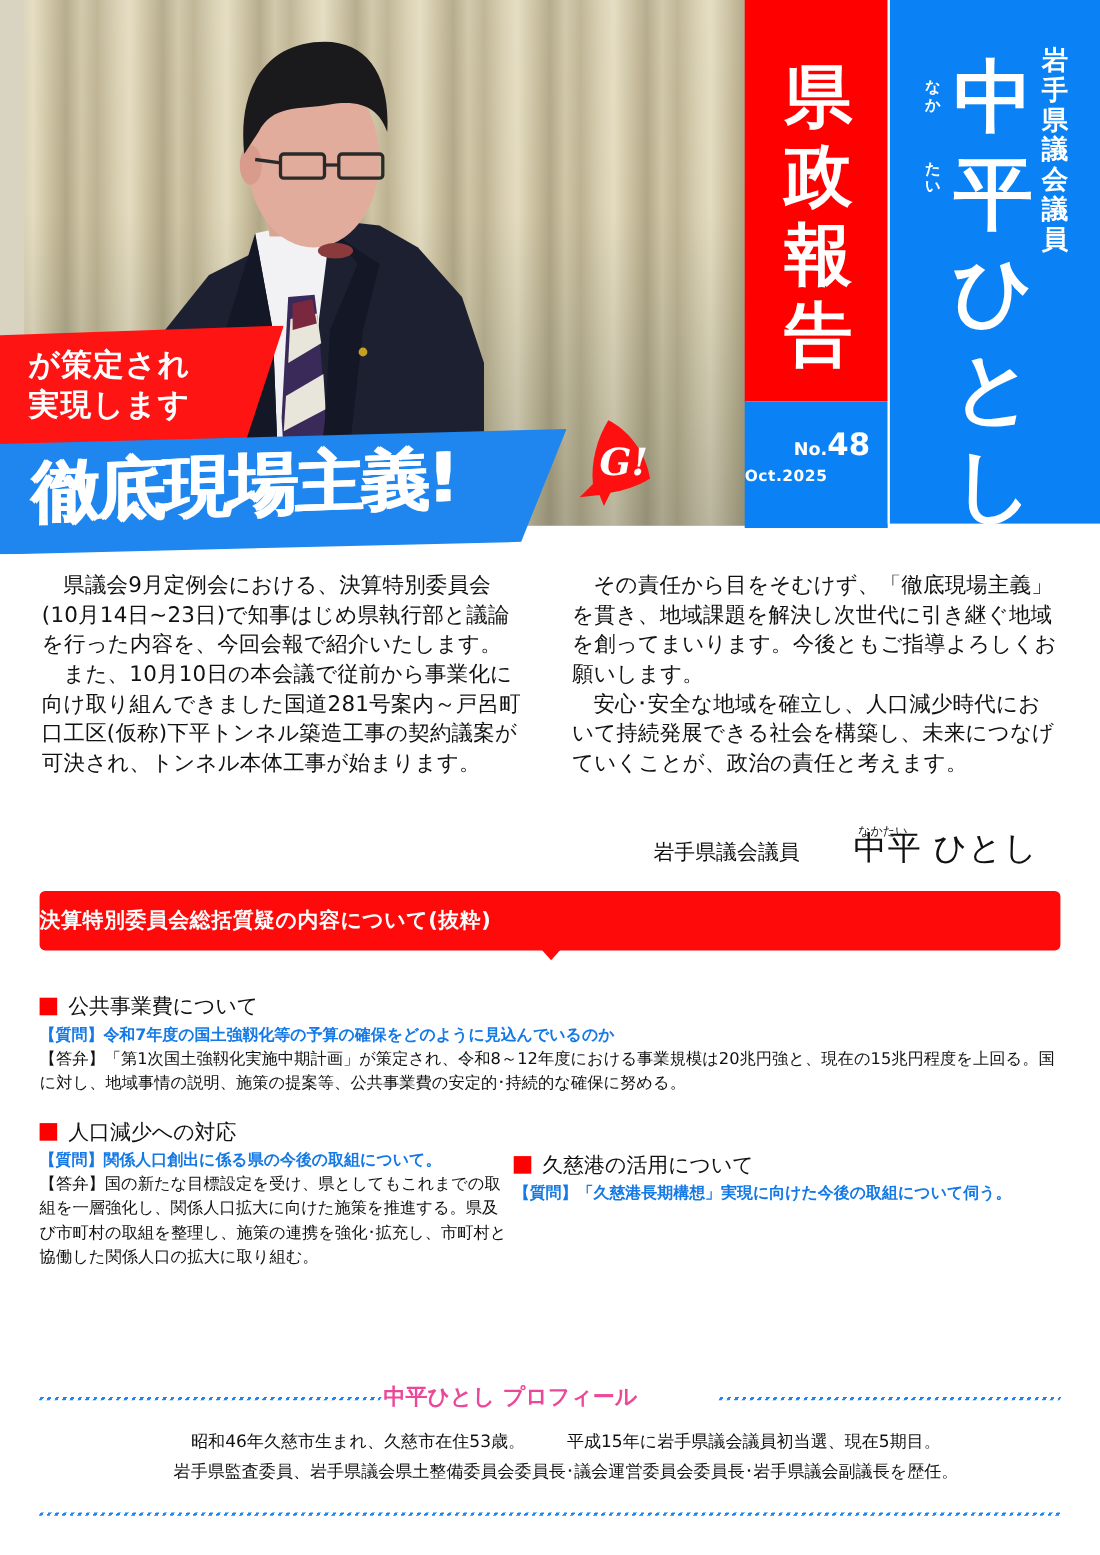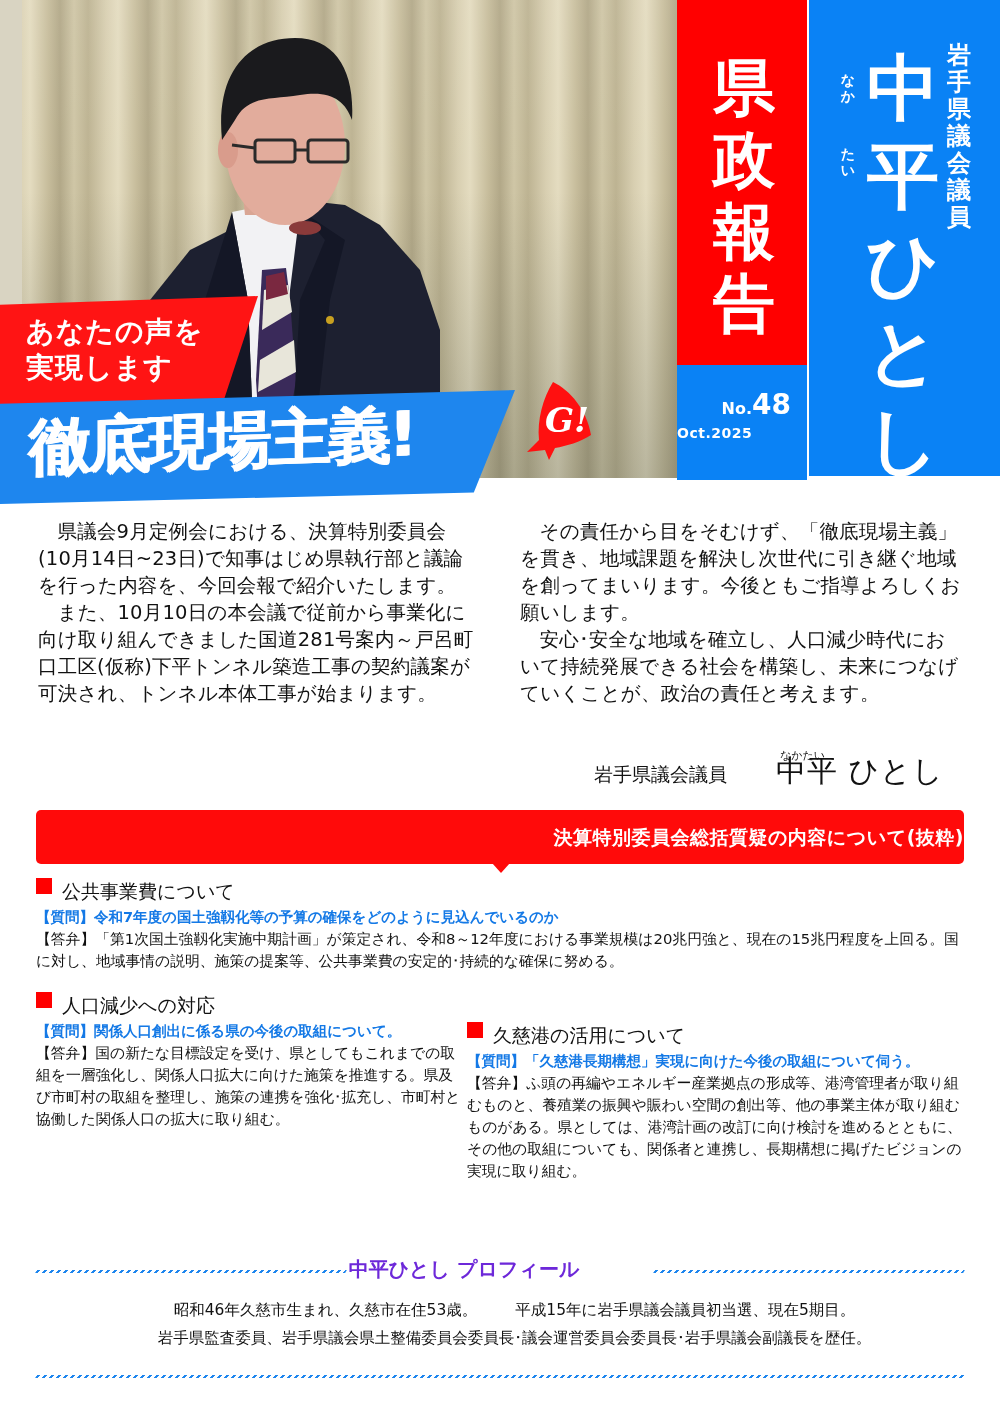--- a/index.html
+++ b/index.html
@@ -66,40 +66,40 @@
     .intro p { text-indent: 1em; }
     .intro-left { left: 38px; }
     .intro-right { left: 520px; width: 442px; }
     .signature { position: absolute; left: 594px; top: 748px; width: 370px; height: 44px; }
     .sig-title { position: absolute; left: 0; bottom: 4px; font-size: 19px; color: #111; }
     .sig-ruby { position: absolute; left: 186px; top: 0; font-size: 11px; color: #111; }
     .sig-name { position: absolute; left: 182px; bottom: 0; font-size: 30px; color: #111; letter-spacing: 1px; }
 
     
     .banner { position: absolute; left: 36px; top: 810px; width: 928px; height: 54px; background: #ff0a0a;
-      border-radius: 5px; color: #fff; font-weight: bold; font-size: 19px; text-align: right; line-height: 54px;
+      border-radius: 5px; color: #fff; font-weight: bold; font-size: 19px; text-align: left; line-height: 54px;
       letter-spacing: 0.5px; }
     .banner-tail { position: absolute; left: 492px; top: 863px; width: 0; height: 0;
       border-left: 9px solid transparent; border-right: 9px solid transparent; border-top: 10px solid #ff0a0a; }
 
     
     .qa { position: absolute; font-size: 15px; line-height: 22px; color: #111; }
-    .qa-head { display: flex; align-items: flex-start; font-size: 19px; line-height: 26px; margin-bottom: 2px; }
+    .qa-head { display: flex; align-items: center; font-size: 19px; line-height: 26px; margin-bottom: 2px; margin-top: 24px; }
     .qa-marker { width: 16px; height: 16px; background: #ff0000; margin-right: 10px; flex: 0 0 16px; }
     .qa-q { color: #1479e6; font-weight: bold; font-size: 14.5px; }
     .qa-a { font-size: 14.8px; }
     .qa-1 { left: 36px; top: 878px; width: 930px; }
     .qa-2 { left: 36px; top: 992px; width: 425px; }
     .qa-3 { left: 467px; top: 1022px; width: 500px; }
 
     
     .dots { position: absolute; height: 3px;
       background: repeating-linear-gradient(90deg, #1e86ee 0 3px, transparent 3px 7px); transform: skewX(-30deg); }
     .profile-title { position: absolute; left: 0; top: 1256px; width: 928px; text-align: center;
-      font-weight: bold; font-size: 20px; color: #6d28d9; }
+      font-weight: bold; font-size: 20px; color: #ec4899; }
     .profile-line { position: absolute; left: 0; width: 1000px; text-align: center; font-size: 15.5px; color: #111; padding-left: 29px; }
     .profile-line .gap { display: inline-block; width: 38px; }
   </style>
 </head>
 <body>
 
 <div class="hero">
   <div class="curtain"></div>
   <div class="curtain-shade"></div>
   <div class="wall-left"></div>
@@ -131,21 +131,21 @@
     <line x1="232" y1="145" x2="255" y2="148" stroke="#2a2a2a" stroke-width="3"></line>
 
     <ellipse cx="305" cy="228" rx="16" ry="7" fill="#8a3a3a"></ellipse>
 
     <circle cx="330" cy="320" r="4" fill="#c8a020"></circle>
   </svg>
 </div>
 
 <div class="tagline"></div>
 <div class="tagline-text">
-  <div>あなたの声を</div>
+  <div>が策定され</div>
   <div>実現します</div>
 </div>
 
 <div class="slogan"></div>
 <div class="slogan-text">徹底現場主義!</div>
 
 <svg class="g-logo" viewBox="0 0 70 80">
   <path d="M28 2 C45 10 62 30 66 55 C55 62 42 66 30 68 L24 80 L20 70 L2 72 L14 60 C12 40 18 18 28 2 Z" fill="#ff1010"></path>
   <text x="20" y="52" fill="#ffffff" font-family="'DejaVu Serif', serif" font-style="italic" font-weight="bold" font-size="34">G!</text>
 </svg>
@@ -229,21 +229,20 @@
   <div class="qa-q">【質問】関係人口創出に係る県の今後の取組について。</div>
   <div class="qa-a">【答弁】国の新たな目標設定を受け、県としてもこれまでの取組を一層強化し、関係人口拡大に向けた施策を推進する。県及び市町村の取組を整理し、施策の連携を強化･拡充し、市町村と協働した関係人口の拡大に取り組む。</div>
 </div>
 
 <div class="qa qa-3">
   <div class="qa-head">
     <span class="qa-marker"></span>
     <span>久慈港の活用について</span>
   </div>
   <div class="qa-q">【質問】「久慈港長期構想」実現に向けた今後の取組について伺う。</div>
-  <div class="qa-a">【答弁】ふ頭の再編やエネルギー産業拠点の形成等、港湾管理者が取り組むものと、養殖業の振興や賑わい空間の創出等、他の事業主体が取り組むものがある。県としては、港湾計画の改訂に向け検討を進めるとともに、その他の取組についても、関係者と連携し、長期構想に掲げたビジョンの実現に取り組む。</div>
 </div>
 
 <div class="dots" style="left:36px; top:1270px; width:310px;"></div>
 <div class="dots" style="left:654px; top:1270px; width:310px;"></div>
 <div class="profile-title">中平ひとし プロフィール</div>
 <div class="profile-line" style="top:1300px;">
   <span>昭和46年久慈市生まれ、久慈市在住53歳。</span><span class="gap"></span><span>平成15年に岩手県議会議員初当選、現在5期目。</span>
 </div>
 <div class="profile-line" style="top:1328px;">岩手県監査委員、岩手県議会県土整備委員会委員長･議会運営委員会委員長･岩手県議会副議長を歴任。</div>
 <div class="dots" style="left:36px; top:1375px; width:928px;"></div>

